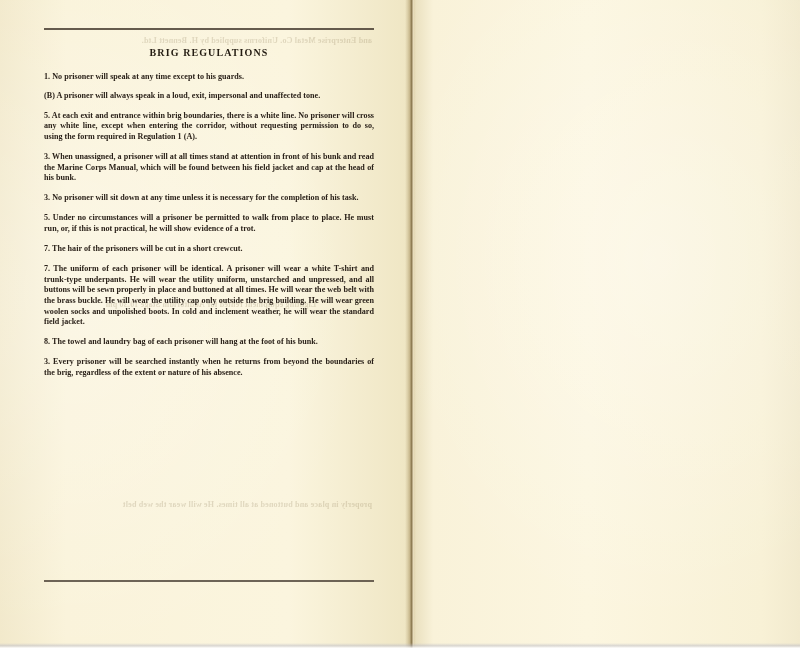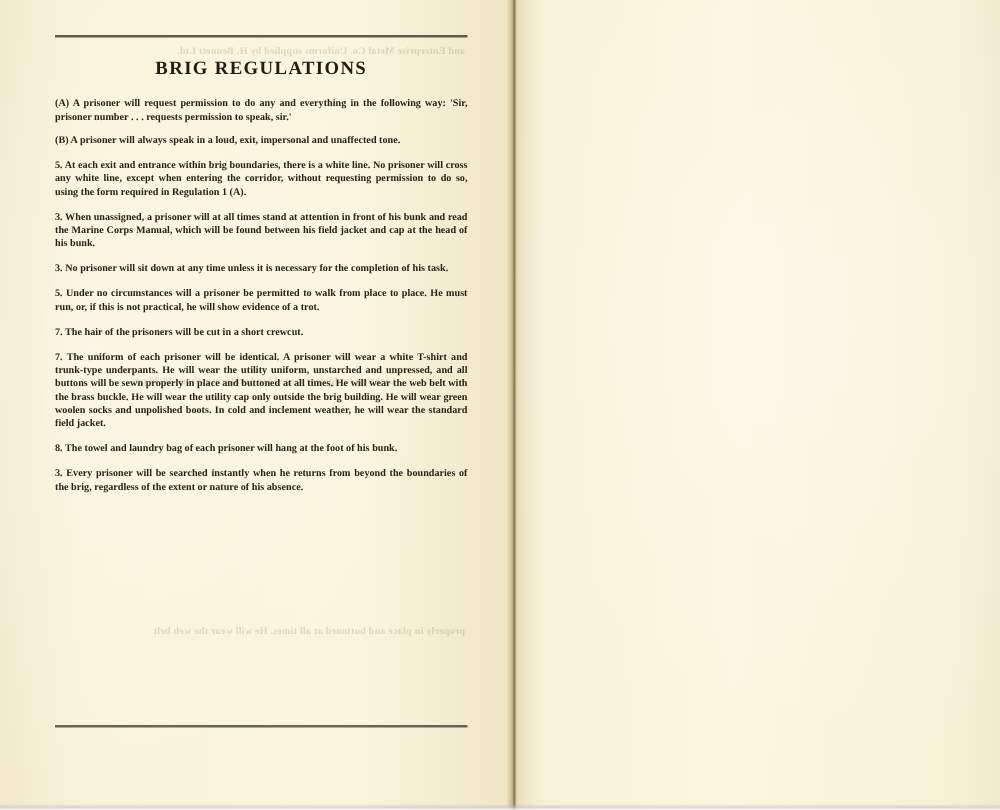--- a/index.html
+++ b/index.html
@@ -81,21 +81,21 @@
     width: 330px;
     height: 2px;
     background: #4a4034;
     opacity: .8;
   }
   #page-heading {
     margin-top: 17px;
     text-align: center;
     font-family: "Liberation Serif", serif;
     font-weight: bold;
-    font-size: 15px;
+    font-size: 10px;
     letter-spacing: 1.1px;
     color: #241c12;
   }
   .reg-list {
     margin: 14px 0 0 0;
     padding: 0;
     list-style: none;
   }
   .reg-item {
     margin-bottom: 9.5px;
@@ -142,21 +142,21 @@
     <div class="ghost" id="ghost-low">properly in place and buttoned at all times. He will wear the web belt</div>
 
     <div id="left-content">
       <div class="rule-line" id="left-rule-top"></div>
 
       <div id="page-heading">BRIG REGULATIONS</div>
 
       <ol class="reg-list" id="reg-list">
 
         <li class="reg-item">
-          <p class="reg-line">(A) A prisoner will request permission to do any and everything in the following way: 'Sir, prisoner number . . . requests permission to speak, sir.'</p>
+          <p class="reg-line">1.  No prisoner will speak at any time except to his guards.</p>
           <p class="reg-line">(B) A prisoner will always speak in a loud, exit, impersonal and unaffected tone.</p>
         </li>
 
         <li class="reg-item">
           <p class="reg-line">5.  At each exit and entrance within brig boundaries, there is a white line. No prisoner will cross any white line, except when entering the corridor, without requesting permission to do so, using the form required in Regulation 1 (A).</p>
         </li>
 
         <li class="reg-item">
           <p class="reg-line">3.  When unassigned, a prisoner will at all times stand at attention in front of his bunk and read the Marine Corps Manual, which will be found between his field jacket and cap at the head of his bunk.</p>
         </li>

